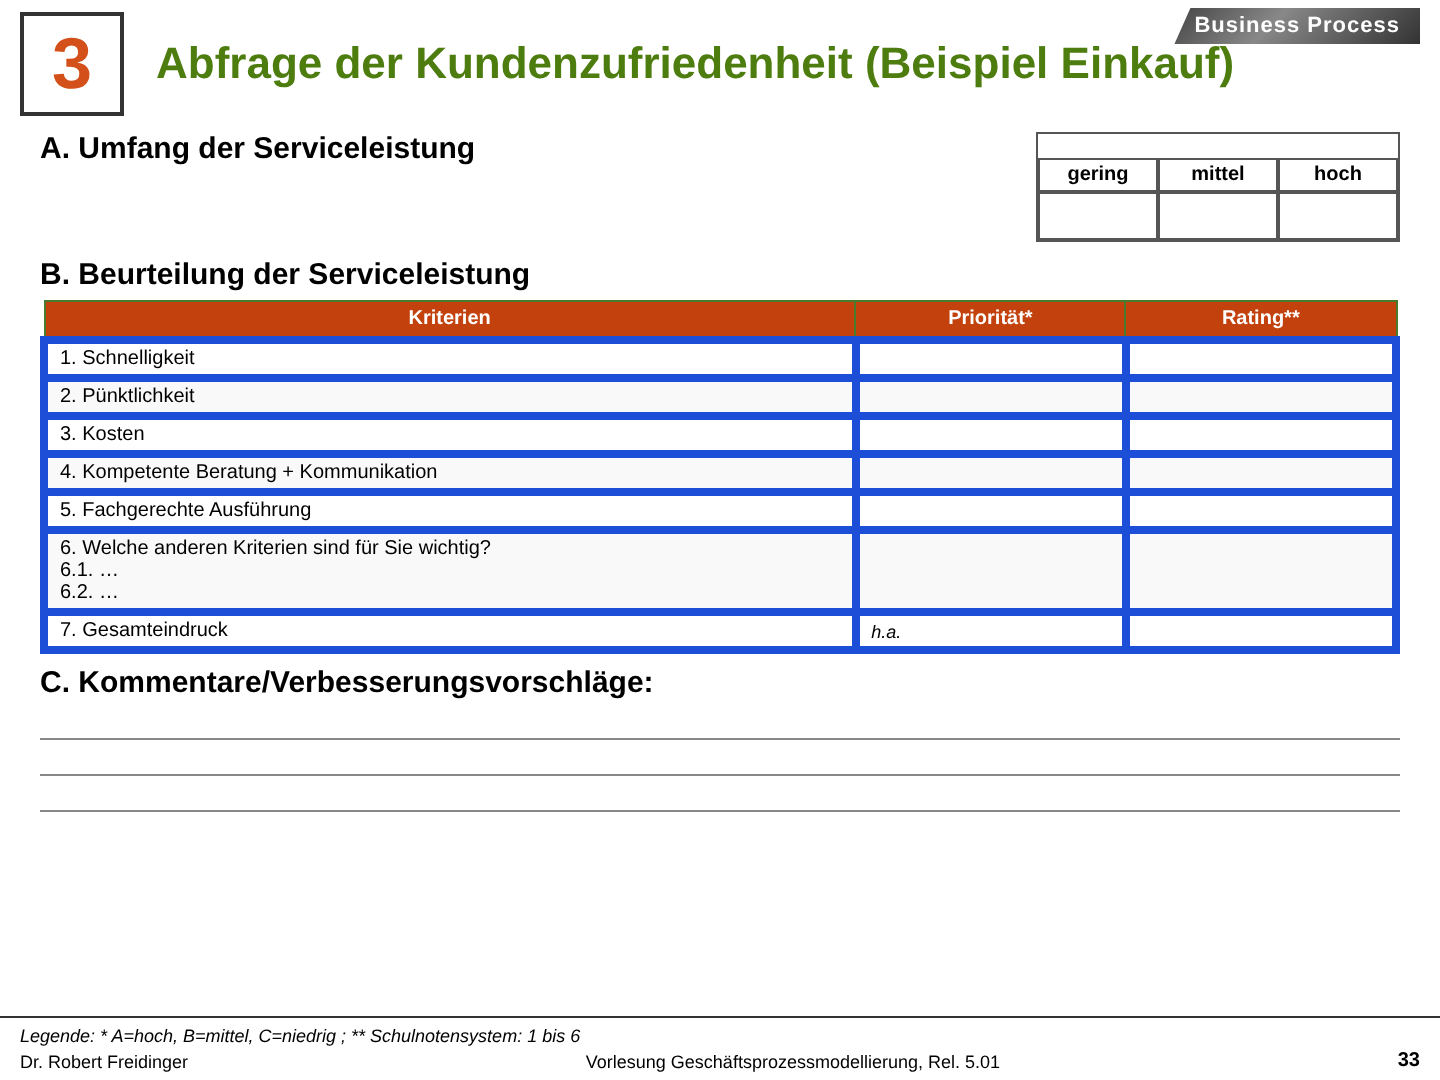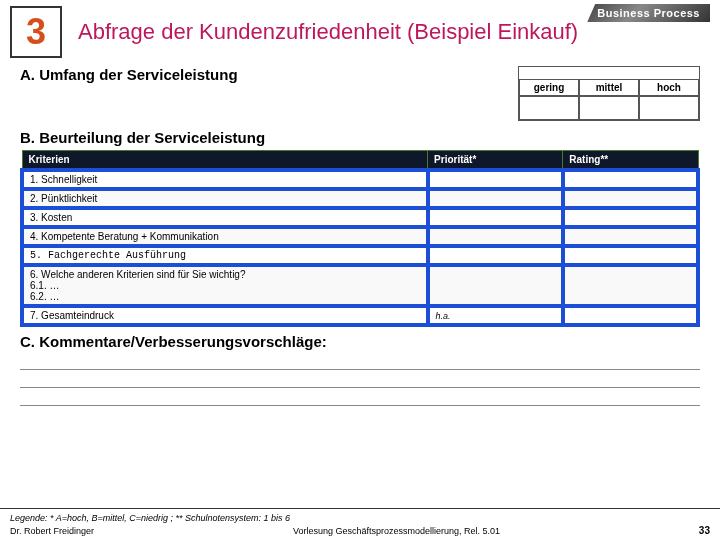--- a/index.html
+++ b/index.html
@@ -30,22 +30,22 @@
       justify-content: center;
       font-size: 36px;
       font-weight: bold;
       color: #d4501a;
       margin-right: 16px;
       flex-shrink: 0;
     }
 
     .main-title {
       font-size: 22px;
-      font-weight: normal;
-      color: #be185d;
+      font-weight: bold;
+      color: #4d7c0f;
     }
 
     .business-process-badge {
       position: absolute;
       right: 10px;
       top: 4px;
       background: linear-gradient(135deg, #444 0%, #888 40%, #333 100%);
       color: #fff;
       font-size: 11px;
       font-weight: bold;
@@ -112,26 +112,26 @@
       margin-bottom: 4px;
     }
 
     .criteria-table {
       width: 100%;
       border-collapse: collapse;
       font-size: 10px;
     }
 
     .criteria-table th {
-      background: #0f172a;
+      background: #c2410c;
       color: #fff;
       border: 1px solid #4a7a2b;
       padding: 3px 6px;
       font-weight: bold;
-      text-align: left;
+      text-align: center;
     }
 
     .criteria-table td {
       border: 4px solid #1d4ed8;
       padding: 2px 6px;
       height: 18px;
       vertical-align: middle;
     }
 
     .criteria-table tr:nth-child(even) td {
@@ -255,21 +255,21 @@
             <td style="white-space: pre-line;">3. Kosten</td>
             <td></td>
             <td></td>
           </tr>
           <tr>
             <td style="white-space: pre-line;">4. Kompetente Beratung + Kommunikation</td>
             <td></td>
             <td></td>
           </tr>
           <tr>
-            <td style="white-space: pre-line; font-family: Liberation Mono, monospace;">5. Fachgerechte Ausführung</td>
+            <td style="white-space: pre-line;">5. Fachgerechte Ausführung</td>
             <td></td>
             <td></td>
           </tr>
           <tr>
             <td style="white-space: pre-line;">6. Welche anderen Kriterien sind für Sie wichtig?
    6.1. …
    6.2. …</td>
             <td></td>
             <td></td>
           </tr>

